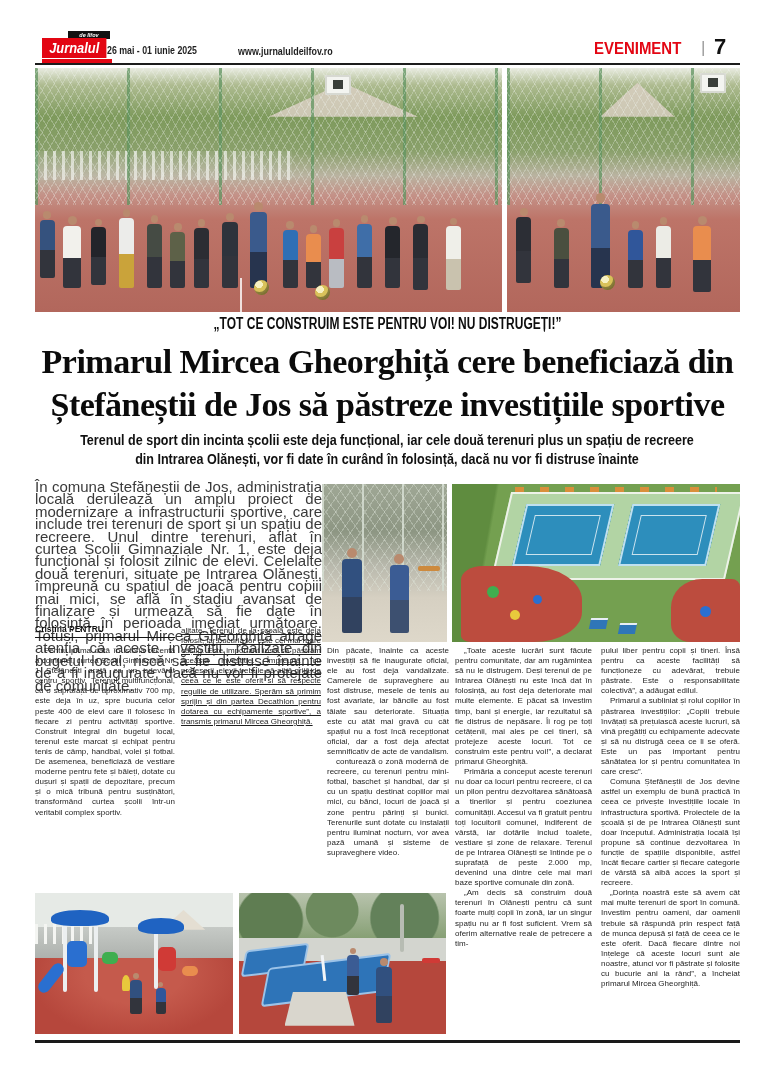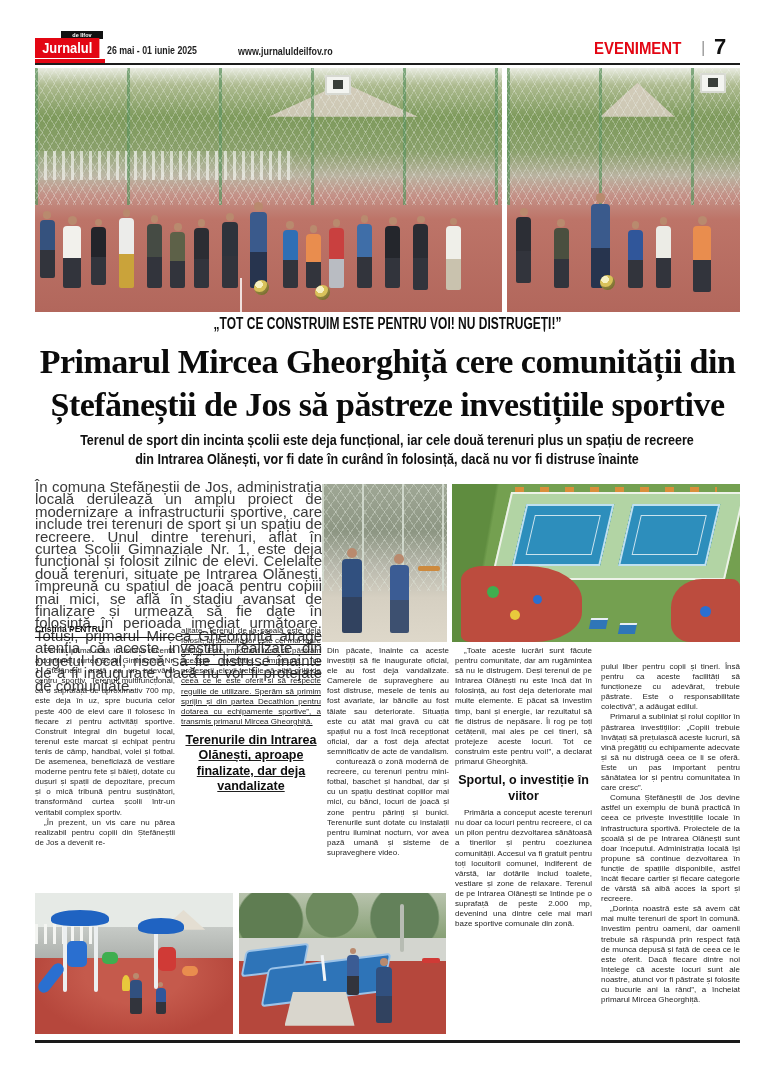--- a/index.html
+++ b/index.html
@@ -1,20 +1,20 @@
 <!DOCTYPE html>
 <html><head>
 <meta charset="utf-8">
 <style>
   html,body{margin:0;padding:0;background:#ffffff;}
   #page{position:relative;width:768px;height:1078px;background:#fff;overflow:hidden;
         font-family:"Liberation Sans",sans-serif;color:#1f1f1f;}
 
   
-  .logo{position:absolute;left:35px;top:31px;width:70px;height:33px;}
+  .logo{position:absolute;left:42px;top:31px;width:70px;height:33px;font-style:italic;}
   .logo .tab{position:absolute;top:0;right:2px;width:42px;height:8px;background:#111;
              color:#fff;font-size:5.5px;font-weight:bold;text-align:center;line-height:8px;}
   .logo .main{position:absolute;top:7px;left:0;width:70px;height:20px;background:#e30613;
               color:#fff;font-weight:bold;font-size:14px;line-height:20px;text-align:center;
               transform:scaleX(.92);transform-origin:left;}
   .logo .strip{position:absolute;top:28px;left:0;width:70px;height:5px;background:#e30613;}
   .hdr-date{position:absolute;left:107px;top:44px;font-size:11px;font-weight:bold;
             transform:scaleX(.8);transform-origin:left;white-space:nowrap;}
   .hdr-url{position:absolute;left:238px;top:45px;font-size:10.5px;font-weight:bold;
            transform:scaleX(.85);transform-origin:left;white-space:nowrap;}
@@ -116,21 +116,21 @@
   .author{position:absolute;left:35px;top:624px;width:140px;font-size:8.5px;font-weight:bold;
           border-bottom:1.5px solid #111;padding-bottom:3px;color:#111;}
   .col{position:absolute;overflow:hidden;font-size:8px;line-height:10.1px;text-align:justify;}
   .para{margin:0;text-indent:9px;}
   .noindent-first .para:first-child{text-indent:0;}
   .col h3{margin:6px 0 4px;font-size:12.5px;line-height:15.5px;text-align:center;color:#0d0d0d;}
   #col1{left:35px;top:646px;width:140px;height:244px;}
   #col2{left:181px;top:626px;width:140px;height:266px;text-decoration:underline;}
   #col3{left:327px;top:646px;width:122px;height:243px;}
   #col4{left:455px;top:646px;width:137px;height:392px;}
-  #col5{left:601px;top:662px;width:139px;height:392px;}
+  #col5{left:601px;top:646px;width:139px;height:392px;}
   .bottom-rule{position:absolute;left:35px;top:1040px;width:705px;height:3px;background:#1a1a1a;}
 </style>
 </head>
 <body>
 
 <div id="page">
 
   <div class="logo">
     <div class="tab">de Ilfov</div>
     <div class="main">Jurnalul</div>
@@ -178,21 +178,21 @@
     <div class="fig" style="--x:4%;--c:#2c2e35;--bh:66px;--b:12%"></div>
     <div class="fig" style="--x:20%;--c:#4a4f3f;--bh:60px;--b:10%"></div>
     <div class="fig" style="--x:36%;--c:#3a5a8c;--bh:84px;--b:10%;--w:19px;--p:#27344e"></div>
     <div class="fig" style="--x:52%;--c:#30569a;--bh:58px;--b:10%"></div>
     <div class="fig" style="--x:64%;--c:#ecece6;--bh:62px;--b:10%"></div>
     <div class="fig" style="--x:80%;--c:#e98d4e;--bh:66px;--b:8%;--w:18px"></div>
     <div class="ball" style="left:40%;bottom:9%;"></div>
   </div>
 
   <div class="banner">„TOT CE CONSTRUIM ESTE PENTRU VOI! NU DISTRUGEȚI!”</div>
-  <h1 class="headline" style="margin:0;">Primarul Mircea Gheorghiță cere comunității din Ștefăneștii de Jos să păstreze investițiile sportive</h1>
+  <h1 class="headline" style="margin:0;">Primarul Mircea Gheorghiță cere beneficiază din Ștefăneștii de Jos să păstreze investițiile sportive</h1>
   <div class="subheadline">Terenul de sport din incinta școlii este deja funcțional, iar cele două terenuri plus un spațiu de recreere din Intrarea Olănești, vor fi date în curând în folosință, dacă nu vor fi distruse înainte</div>
 
   <div class="lead">În comuna Ștefăneștii de Jos, administrația locală derulează un amplu proiect de modernizare a infrastructurii sportive, care include trei terenuri de sport și un spațiu de recreere. Unul dintre terenuri, aflat în curtea Școlii Gimnaziale Nr. 1, este deja funcțional și folosit zilnic de elevi. Celelalte două terenuri, situate pe Intrarea Olănești, împreună cu spațiul de joacă pentru copiii mai mici, se află în stadiu avansat de finalizare și urmează să fie date în folosință în perioada imediat următoare. Totuși, primarul Mircea Gheorghiță atrage atenția că aceste investiții, realizate din bugetul local, riscă să fie distruse înainte de a fi inaugurate, dacă nu vor fi protejate de comunitate.</div>
 
   <div class="photo" style="left:322px;top:484px;width:125px;height:158px;">
     <div class="menbg"></div>
     <div class="menfence"></div>
     <div class="bench" style="right:6%;top:52%;width:22px;height:5px;"></div>
     <div class="fig" style="--x:16%;--c:#31507f;--bh:74px;--b:6%;--w:20px;--p:#31425f"></div>
     <div class="fig" style="--x:54%;--c:#3b5c94;--bh:68px;--b:6%;--w:19px;--p:#3d5070"></div>
@@ -211,39 +211,37 @@
     <div class="a-dot" style="left:20%;bottom:14%;width:10px;height:10px;background:#e8c93c;"></div>
     <div class="a-dot" style="left:28%;bottom:24%;width:9px;height:9px;background:#2a6fd0;"></div>
     <div class="a-dot" style="right:10%;bottom:16%;width:11px;height:11px;background:#2a6fd0;"></div>
     <div class="a-table" style="left:48%;bottom:8%;"></div>
     <div class="a-table" style="left:58%;bottom:5%;"></div>
   </div>
 
   <div class="author">Cristina PENTRU</div>
   <div id="col1" class="col">
       <p class="para">Pentru prima dată în istoria recentă a comunei, curtea Școlii Gimnaziale Nr. 1 Ștefănești arată ca un adevărat centru sportiv. Terenul multifuncțional, cu o suprafață de aproximativ 700 mp, este deja în uz, spre bucuria celor peste 400 de elevi care îl folosesc în fiecare zi pentru activități sportive. Construit integral din bugetul local, terenul este marcat și echipat pentru tenis de câmp, handbal, volei și fotbal. De asemenea, beneficiază de vestiare moderne pentru fete și băieți, dotate cu dușuri și spații de depozitare, precum și o mică tribună pentru susținători, transformând curtea școlii într-un veritabil complex sportiv.</p>
-      <p class="para">„În prezent, un vis care nu părea realizabil pentru copiii din Ștefăneștii de Jos a devenit re-</p>
     </div>
   <div id="col2" class="col">
     <div class="noindent-first">
         <p class="para">alitate. Terenul de la școală este deja folosit, iar bucuria lor este cel mai mare câștig. Este important însă să păstrăm această investiție. Împreună cu profesorii, elevii trebuie să aibă grijă de ceea ce le este oferit și să respecte regulile de utilizare. Sperăm să primim sprijin și din partea Decathlon pentru dotarea cu echipamente sportive”, a transmis primarul Mircea Gheorghiță.</p>
       </div>
-    <h3>Terenurile din Intrarea Olănești, aproape finalizate, dar deja vandalizate</h3>
   </div>
   <div id="col3" class="col noindent-first">
       <p class="para">Din păcate, înainte ca aceste investiții să fie inaugurate oficial, ele au fost deja vandalizate. Camerele de supraveghere au fost distruse, mesele de tenis au fost avariate, iar băncile au fost tăiate sau deteriorate. Situația este cu atât mai gravă cu cât spațiul nu a fost încă recepționat oficial, dar a fost deja afectat semnificativ de acte de vandalism.</p>
       <p class="para">conturează o zonă modernă de recreere, cu terenuri pentru mini-fotbal, baschet și handbal, dar și cu un spațiu destinat copiilor mai mici, cu bănci, locuri de joacă și zone pentru părinți și bunici. Terenurile sunt dotate cu instalații pentru iluminat nocturn, vor avea pază umană și sisteme de supraveghere video.</p>
     </div>
   <div id="col4" class="col">
     <div>
         <p class="para">„Toate aceste lucrări sunt făcute pentru comunitate, dar am rugămintea să nu le distrugem. Deși terenul de pe Intrarea Olănești nu este încă dat în folosință, au fost deja deteriorate mai multe elemente. E păcat să investim timp, bani și energie, iar rezultatul să fie distrus de nepăsare. Îi rog pe toți cetățenii, mai ales pe cei tineri, să protejeze aceste locuri. Tot ce construim este pentru voi!”, a declarat primarul Gheorghiță.</p>
       </div>
-    <h3>Sportul, o investiție în viitor</h3>
     <div>
         <p class="para">Primăria a conceput aceste terenuri nu doar ca locuri pentru recreere, ci ca un pilon pentru dezvoltarea sănătoasă a tinerilor și pentru coeziunea comunității. Accesul va fi gratuit pentru toți locuitorii comunei, indiferent de vârstă, iar dotările includ toalete, vestiare și zone de relaxare. Terenul de pe Intrarea Olănești se întinde pe o suprafață de peste 2.000 mp, devenind una dintre cele mai mari baze sportive comunale din zonă.</p>
+        <p class="para">„Am decis să construim două terenuri în Olănești pentru că sunt foarte mulți copii în zonă, iar un singur spațiu nu ar fi fost suficient. Vrem să oferim alternative reale de petrecere a tim-</p>
       </div>
   </div>
   <div id="col5" class="col noindent-first">
       <p class="para">pului liber pentru copii și tineri. Însă pentru ca aceste facilități să funcționeze cu adevărat, trebuie păstrate. Este o responsabilitate colectivă”, a adăugat edilul.</p>
       <p class="para">Primarul a subliniat și rolul copiilor în păstrarea investițiilor: „Copiii trebuie învățați să prețuiască aceste lucruri, să vină pregătiți cu echipamente adecvate și să nu distrugă ceea ce li se oferă. Este un pas important pentru sănătatea lor și pentru comunitatea în care cresc”.</p>
       <p class="para">Comuna Ștefăneștii de Jos devine astfel un exemplu de bună practică în ceea ce privește investițiile locale în infrastructura sportivă. Proiectele de la școală și de pe Intrarea Olănești sunt doar începutul. Administrația locală își propune să continue dezvoltarea în funcție de spațiile disponibile, astfel încât fiecare cartier și fiecare categorie de vârstă să aibă acces la sport și recreere.</p>
       <p class="para">„Dorința noastră este să avem cât mai multe terenuri de sport în comună. Investim pentru oameni, dar oamenii trebuie să răspundă prin respect față de munca depusă și față de ceea ce le este oferit. Dacă fiecare dintre noi înțelege că aceste locuri sunt ale noastre, atunci vor fi păstrate și folosite cu bucurie ani la rând”, a încheiat primarul Mircea Gheorghiță.</p>
     </div>
 
   <div class="photo" style="left:35px;top:893px;width:198px;height:141px;">

